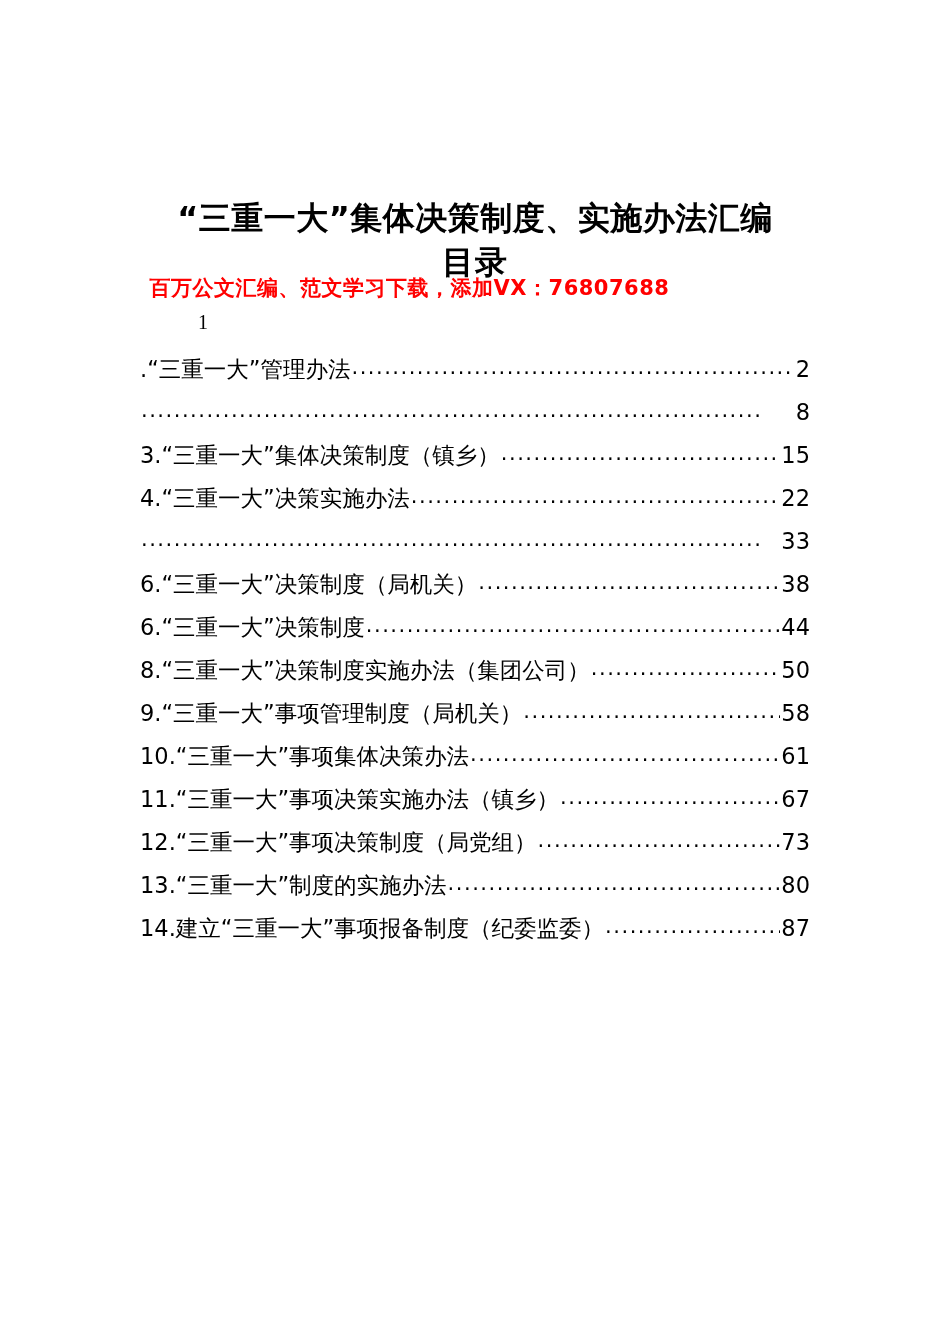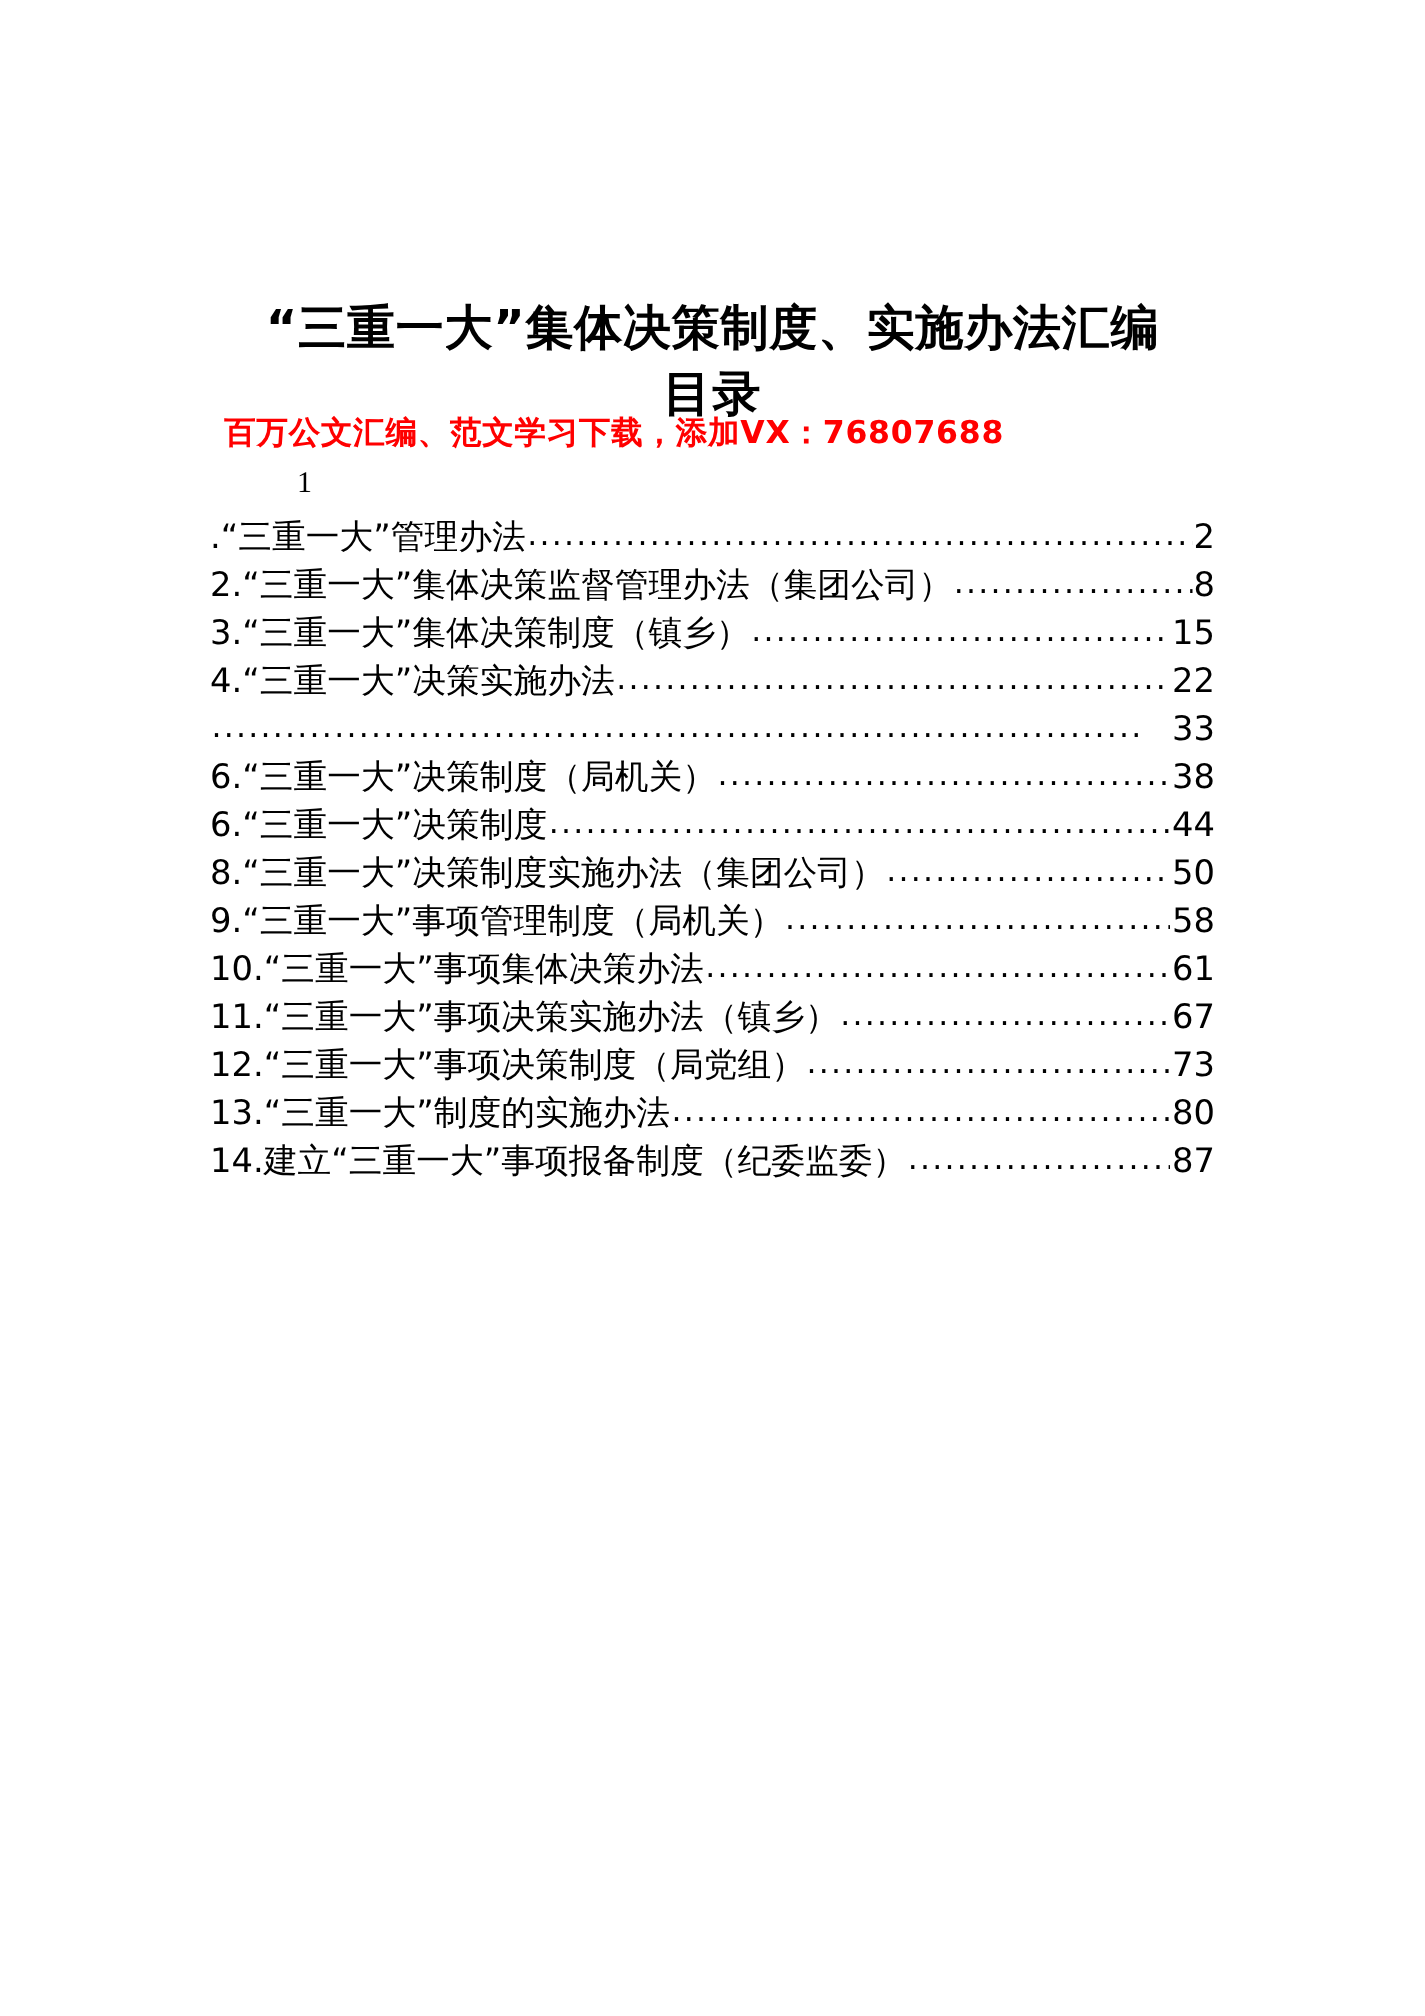--- a/index.html
+++ b/index.html
@@ -55,21 +55,21 @@
     font-size: 20px;
     padding-left: 58px;
     line-height: 1.5;
     font-family: "Liberation Serif", serif;
   }
   .toc-entry {
     display: flex;
     align-items: flex-end;
     font-size: 22.5px;
     line-height: 1.0;
-    margin-top: 9px;
+    margin-top: 20px;
     white-space: nowrap;
   }
   .toc-label {
     flex: 0 0 auto;
   }
   .toc-dots {
     flex: 1 1 auto;
     overflow: hidden;
     white-space: nowrap;
     letter-spacing: 1.5px;
@@ -98,21 +98,20 @@
   <div class="toc">
     <div class="toc-page-marker">1</div>
 
     <div class="toc-entry">
       <span class="toc-label">.“三重一大”管理办法</span>
       <span class="toc-dots">............................................................................</span>
       <span class="toc-page">2</span>
     </div>
 
     <div class="toc-entry">
-      <span class="toc-label">2.“三重一大”集体决策监督管理办法（集团公司）</span>
       <span class="toc-dots">............................................................................</span>
       <span class="toc-page">8</span>
     </div>
 
     <div class="toc-entry">
       <span class="toc-label">3.“三重一大”集体决策制度（镇乡）</span>
       <span class="toc-dots">............................................................................</span>
       <span class="toc-page">15</span>
     </div>
 

